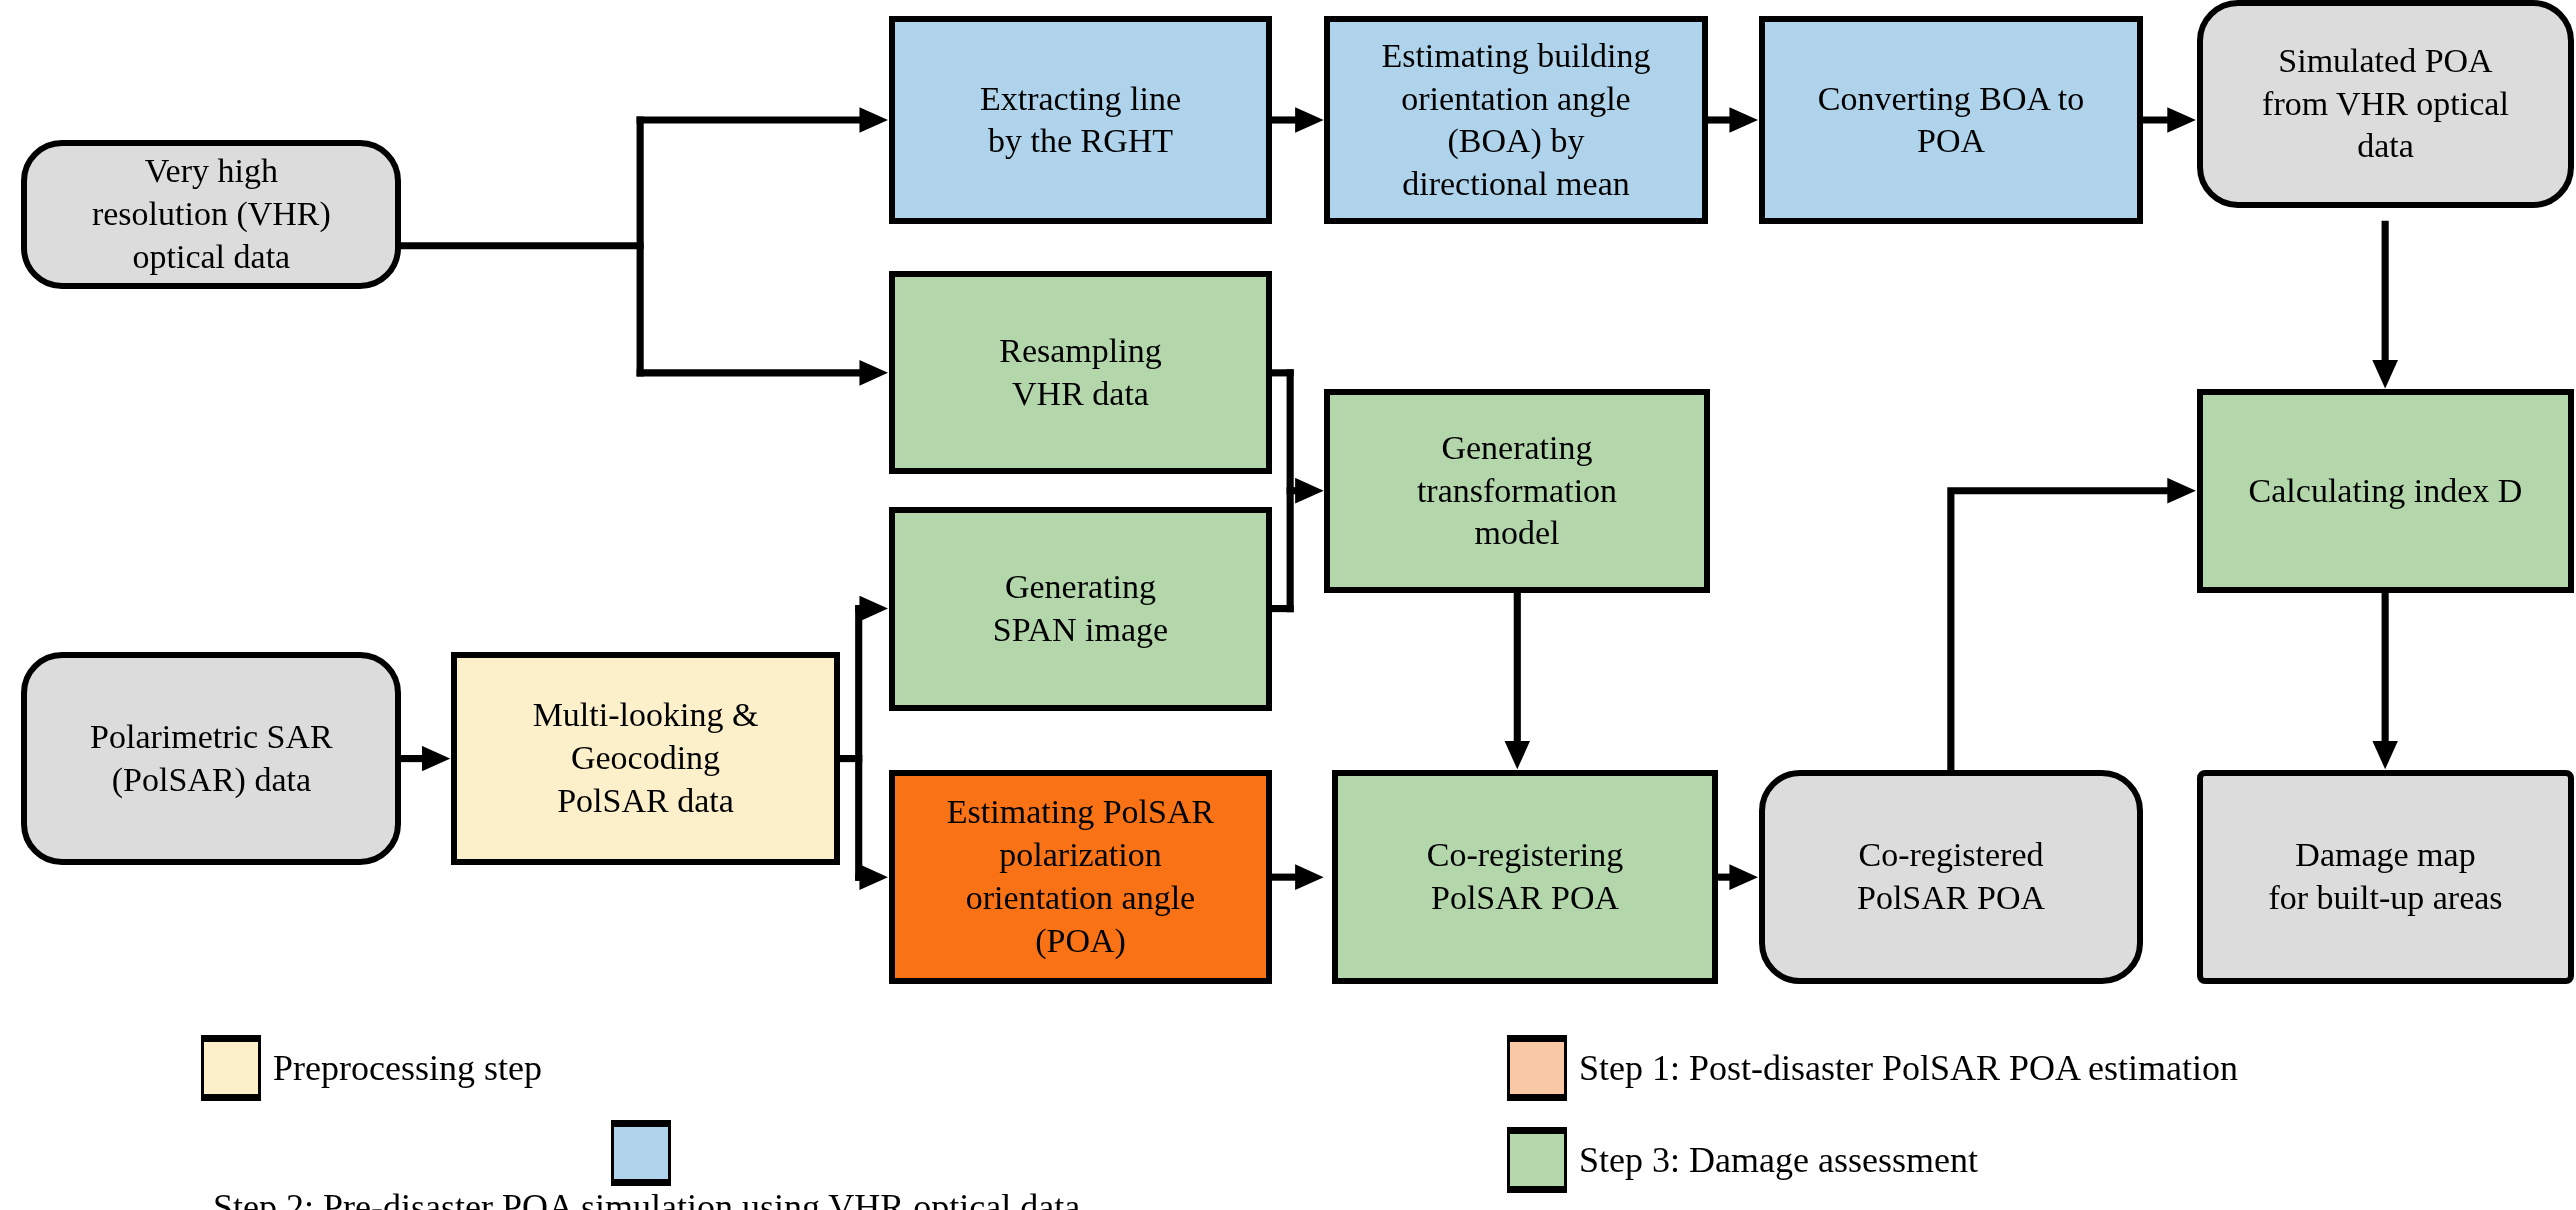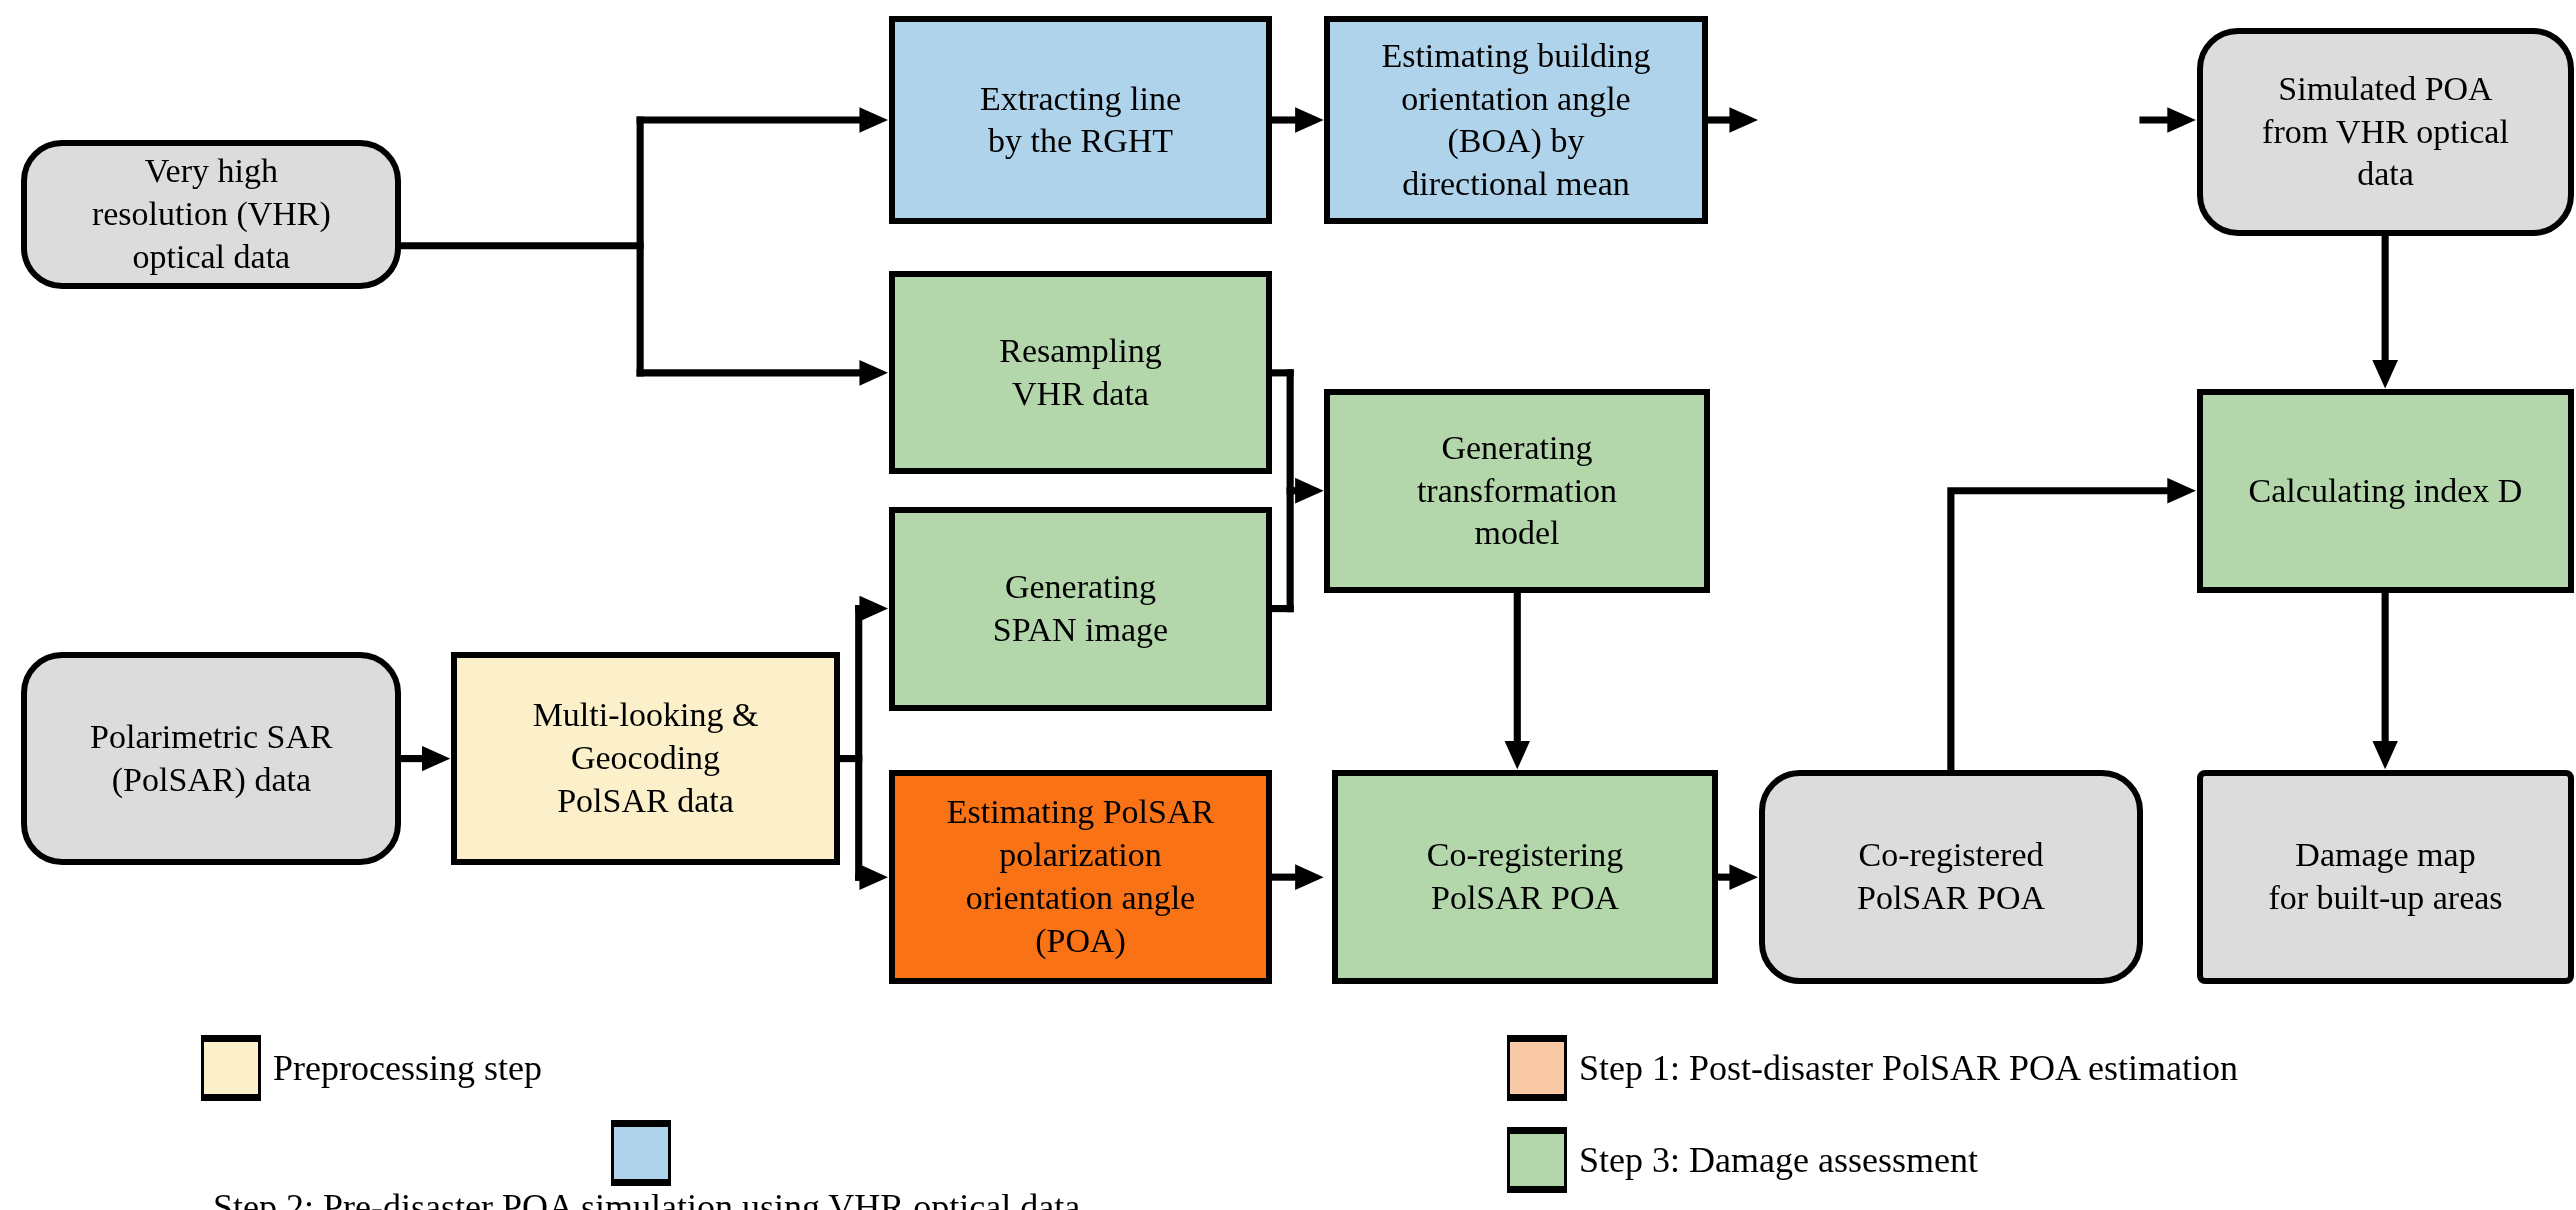--- a/index.html
+++ b/index.html
@@ -86,41 +86,43 @@
       <path d="M2394,1228 H2422" marker-end="url(#arrow)"></path>
       <path d="M2731,1078 V687 H3035" marker-end="url(#arrow)"></path>
       <path d="M3339,830 V1038" marker-end="url(#arrow)"></path>
     </g>
   </svg>
 
   <div class="node rounded" style="left: 21.4px; top: 140px; width: 380px; height: 149px; background-color: rgb(220, 220, 220);">Very high
 resolution (VHR)
 optical data</div>
 
-  <div class="node rounded" style="left: 2197px; top: 28px; width: 377px; height: 208px; background-color: rgb(220, 220, 220);">Simulated POA
+  <div class="node rounded" style="left: 2197px; top: 0; width: 377px; height: 208px; background-color: rgb(220, 220, 220);">Simulated POA
 from VHR optical
 data</div>
 
   <div class="node rounded" style="left: 21.4px; top: 652px; width: 380px; height: 213px; background-color: rgb(220, 220, 220);">Polarimetric SAR
 (PolSAR) data</div>
 
   <div class="node rounded" style="left: 1759px; top: 770px; width: 384px; height: 214px; background-color: rgb(220, 220, 220);">Co-registered
 PolSAR POA</div>
 
   <div class="node rounded" style="left: 2197px; top: 770px; width: 377px; height: 214px; background-color: rgb(220, 220, 220); border-radius: 8px;">Damage map
 for built-up areas</div>
 
   <div class="node" style="left: 889px; top: 16.4px; width: 383px; height: 208px; background-color: rgb(174, 211, 235);">Extracting line
 by the RGHT</div>
 
   <div class="node" style="left: 1324px; top: 16.4px; width: 384px; height: 208px; background-color: rgb(174, 211, 235);">Estimating building
 orientation angle
 (BOA) by
 directional mean</div>
 
+  <div class="node" style="left: 1759px; top: 16.4px; width: 384px; height: 208px; background-color: rgb(174, 211, 235);">Converting BOA to
+POA</div>
 
   <div class="node" style="left: 889px; top: 271px; width: 383px; height: 203px; background-color: rgb(179, 215, 171);">Resampling
 VHR data</div>
 
   <div class="node" style="left: 1324px; top: 389px; width: 386px; height: 204px; background-color: rgb(179, 215, 171);">Generating
 transformation
 model</div>
 
   <div class="node" style="left: 889px; top: 507px; width: 383px; height: 204px; background-color: rgb(179, 215, 171);">Generating
 SPAN image</div>

